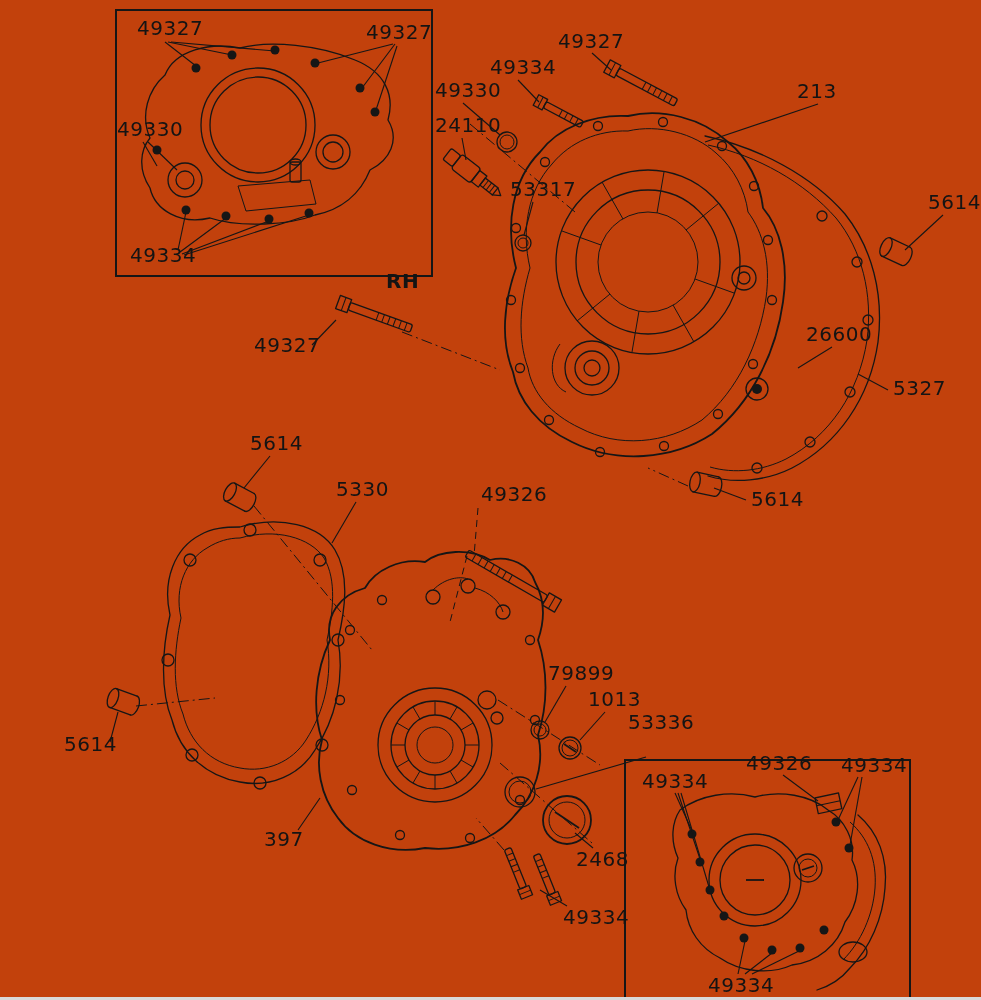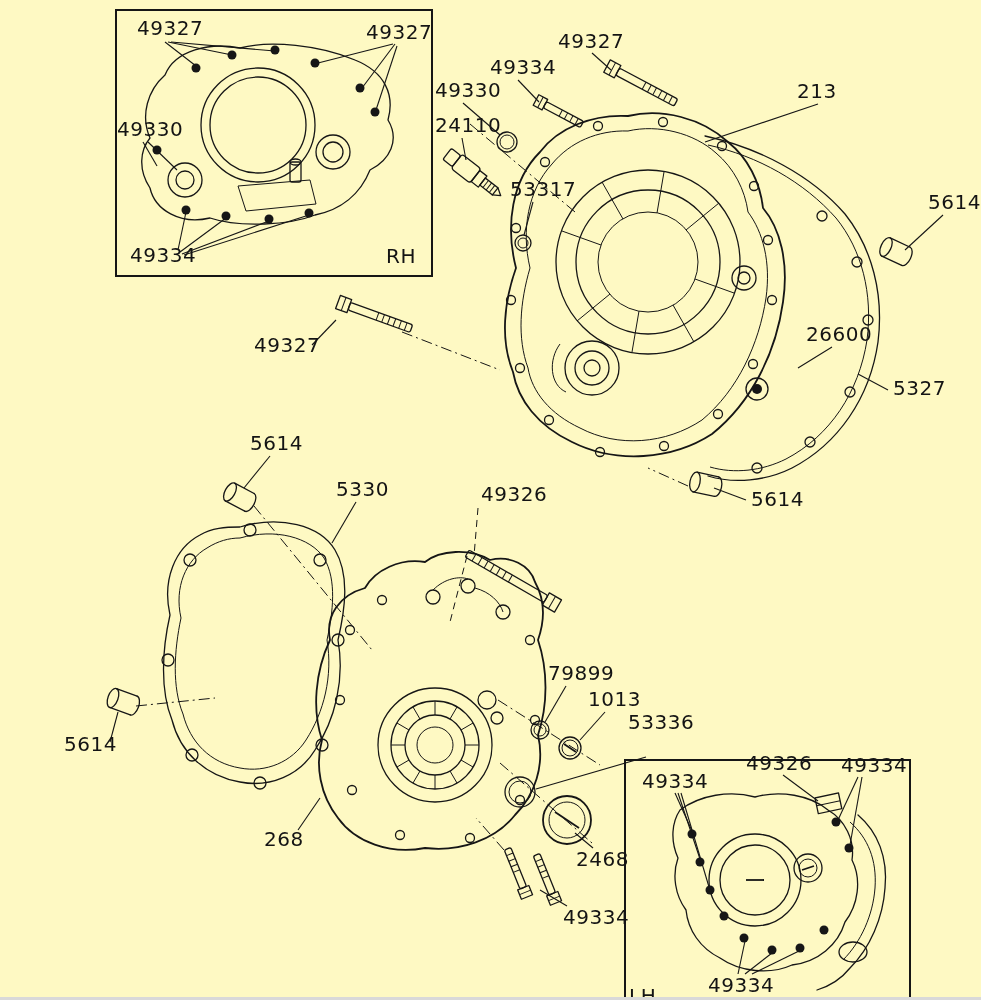--- a/index.html
+++ b/index.html
@@ -1,26 +1,26 @@
 <!DOCTYPE html>
 <html><head>
 <meta charset="utf-8">
 <style>
   html,body{margin:0;padding:0;background:#ffffff;}
   .canvas{
-    position:relative;width:981px;height:1000px;background:#fef9c3;
+    position:relative;width:981px;height:1000px;background:#c2410c;
     font-family:"DejaVu Sans","Liberation Sans",sans-serif;color:#141414;
     overflow:hidden;
   }
   .art{position:absolute;left:0;top:0;}
   .lbl{
     position:absolute;font-size:20px;line-height:1;white-space:nowrap;
     color:#141414;letter-spacing:0.5px;
   }
-  .tag{font-weight:400;}
+  .tag{font-weight:700;margin-top:25px;}
   .bottom-edge{position:absolute;left:0;bottom:0;width:100%;height:3px;background:#d9d9d9;}
   
   .ln{stroke:#161616;fill:none;stroke-width:1.3;stroke-linecap:round;stroke-linejoin:round;}
   .ln2{stroke:#161616;fill:none;stroke-width:1.8;stroke-linejoin:round;}
   .thin{stroke:#161616;fill:none;stroke-width:1;}
   .dot{fill:#161616;stroke:none;}
   .lead{stroke:#161616;fill:none;stroke-width:1.1;}
   .dash{stroke:#161616;fill:none;stroke-width:1;stroke-dasharray:7 5;}
   .ddot{stroke:#161616;fill:none;stroke-width:1;stroke-dasharray:11 4 2 4;}
   .box{stroke:#161616;fill:none;stroke-width:2;}
@@ -373,21 +373,21 @@
   <div class="lbl" style="left:254px;top:335px">49327</div>
   <div class="lbl" style="left:250px;top:433px">5614</div>
   <div class="lbl" style="left:751px;top:489px">5614</div>
 
   <div class="lbl" style="left:336px;top:479px">5330</div>
   <div class="lbl" style="left:481px;top:484px">49326</div>
   <div class="lbl" style="left:548px;top:663px">79899</div>
   <div class="lbl" style="left:588px;top:689px">1013</div>
   <div class="lbl" style="left:628px;top:712px">53336</div>
   <div class="lbl" style="left:64px;top:734px">5614</div>
-  <div class="lbl" style="left:264px;top:829px">268</div>
+  <div class="lbl" style="left:264px;top:829px">397</div>
   <div class="lbl" style="left:576px;top:849px">2468</div>
   <div class="lbl" style="left:563px;top:907px">49334</div>
 
   <div class="lbl" style="left:642px;top:771px">49334</div>
   <div class="lbl" style="left:746px;top:753px">49326</div>
   <div class="lbl" style="left:841px;top:755px">49334</div>
   <div class="lbl" style="left:708px;top:975px">49334</div>
   <div class="lbl tag" style="left:629px;top:986px">LH</div>
 
   <div class="bottom-edge"></div>

